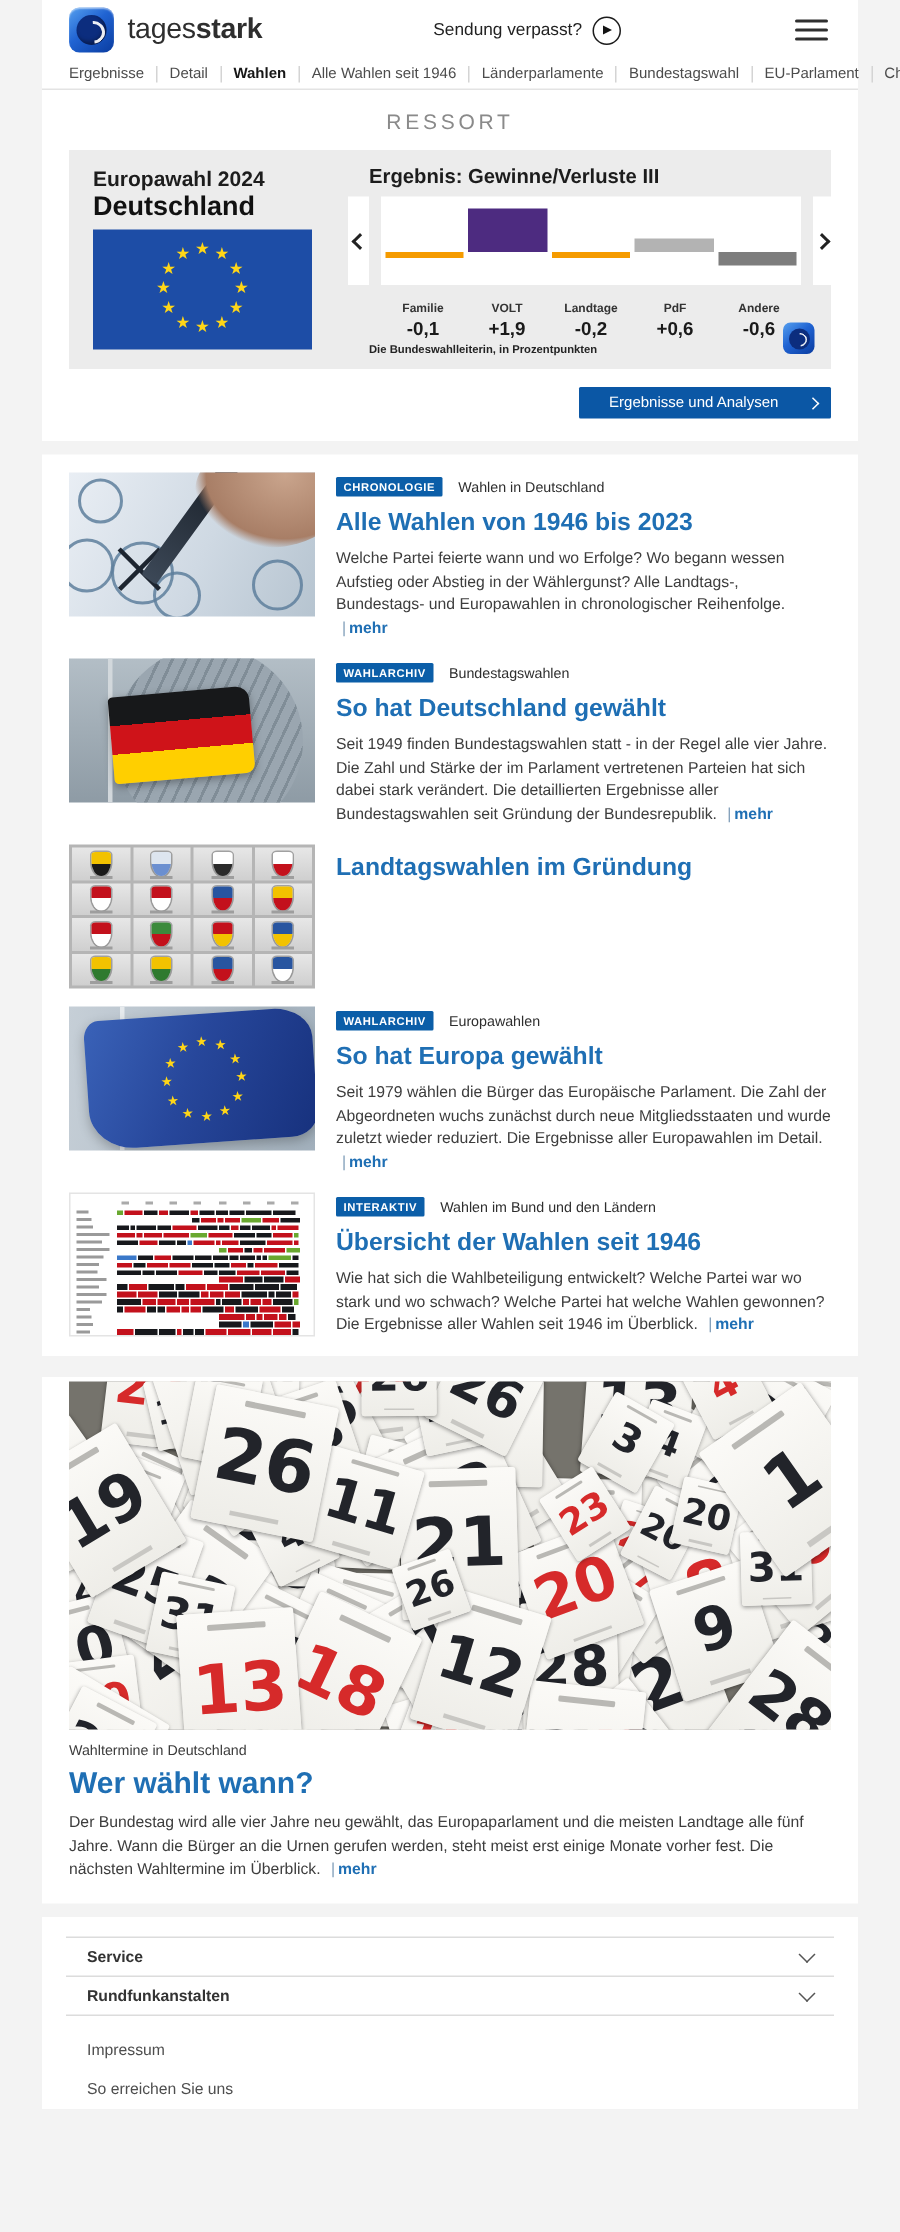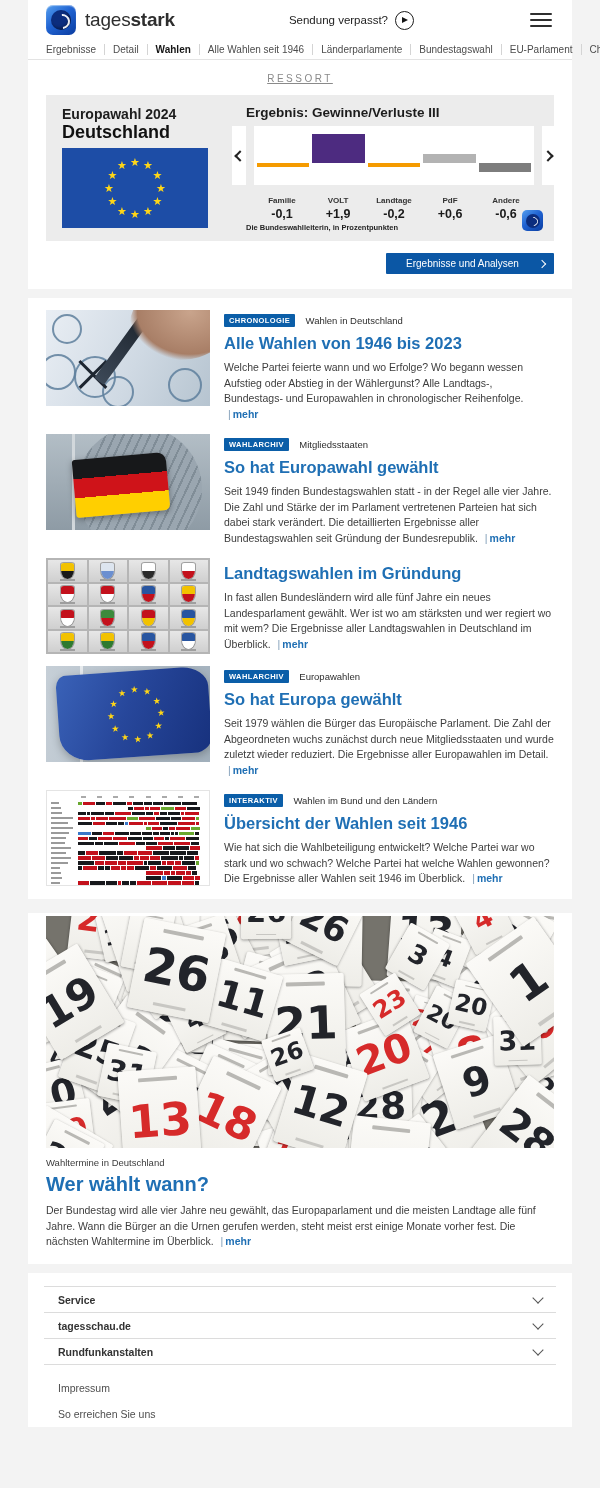--- a/index.html
+++ b/index.html
@@ -23,21 +23,21 @@
   .burger span{display:block;width:22px;height:2.6px;background:#2f2f2f;margin:3.4px 0;border-radius:1px;}
 
   
   .nav{display:flex;align-items:center;padding:0 10px;height:19px;border-bottom:1px solid #e3e3e3;}
   .nav-item{font-size:10px;color:#4c4c4c;padding:0 8px;line-height:11px;cursor:pointer;white-space:nowrap;}
   .nav-item + .nav-item{border-left:1px solid #d4d4d4;}
   .nav-item.active{font-weight:700;color:#161616;}
 
   
   .ressort{text-align:center;padding:13px 0 11px;}
-  .ressort-kicker{font-size:10px;letter-spacing:2.5px;color:#8a8a8a;text-decoration:underline;}
+  .ressort-kicker{font-size:14px;letter-spacing:2.5px;color:#8a8a8a;}
   .ressort-title{font-size:25px;letter-spacing:3px;color:#2b77bb;margin-top:3px;}
 
   
   .hero-box{position:relative;height:146px;background:#ececec;margin:0 18px;}
   .hero-kicker{position:absolute;left:16px;top:11px;font-size:14px;font-weight:700;color:#1d1d1d;}
   .hero-title{position:absolute;left:16px;top:27px;font-size:18px;font-weight:700;color:#111;}
   .eu-flag{position:absolute;left:16px;top:53px;width:146px;height:80px;background:#1d4da6;}
   .starfield{position:absolute;inset:0;}
   .star{position:absolute;color:#ffd617;transform:translate(-50%,-50%);line-height:1;}
   .chart-title{position:absolute;left:200px;top:10px;font-size:13.5px;font-weight:700;color:#1c1c1c;}
@@ -282,23 +282,23 @@
 
     <article class="teaser">
       <div class="thumb thumb-de">
         <span class="de-dome"></span>
         <span class="de-pole"></span>
         <span class="de-flag"></span>
       </div>
       <div class="t-body">
         <div>
           <span class="badge">WAHLARCHIV</span>
-          <span class="topline">Mitgliedsstaaten</span>
-        </div>
-        <div class="headline">So hat Europawahl gewählt</div>
+          <span class="topline">Bundestagswahlen</span>
+        </div>
+        <div class="headline">So hat Deutschland gewählt</div>
         <div class="t-text"><span>Seit 1949 finden Bundestagswahlen statt - in der Regel alle vier Jahre. Die Zahl und Stärke der im Parlament vertretenen Parteien hat sich dabei stark verändert. Die detaillierten Ergebnisse aller Bundestagswahlen seit Gründung der Bundesrepublik. </span><span class="more-divider">|</span><span class="more-link">mehr</span></div>
       </div>
     </article>
 
     <article class="teaser">
       <div class="thumb thumb-coats" id="coats-grid">
           <div class="coat-tile">
             <div class="coat-shield" style="background: linear-gradient(rgb(242, 194, 0) 50%, rgb(26, 26, 26) 50%);"></div>
           </div>
           <div class="coat-tile">
@@ -342,21 +342,20 @@
           </div>
           <div class="coat-tile">
             <div class="coat-shield" style="background: linear-gradient(rgb(40, 85, 160) 50%, rgb(195, 17, 28) 50%);"></div>
           </div>
           <div class="coat-tile">
             <div class="coat-shield" style="background: linear-gradient(rgb(40, 85, 160) 50%, rgb(255, 255, 255) 50%);"></div>
           </div>
         </div>
       <div class="t-body">
         <div class="headline">Landtagswahlen im Gründung</div>
-        <div class="t-text"><span>In fast allen Bundesländern wird alle fünf Jahre ein neues Landesparlament gewählt. Wer ist wo am stärksten und wer regiert wo mit wem? Die Ergebnisse aller Landtagswahlen in Deutschland im Überblick. </span><span class="more-divider">|</span><span class="more-link">mehr</span></div>
       </div>
     </article>
 
     <article class="teaser">
       <div class="thumb thumb-eu">
         <span class="eu-pole"></span>
         <div class="eu-thumb-flag">
             <div class="starfield">
               <span class="star" style="left: 78px; top: 19px; font-size: 9px;">★</span>
               <span class="star" style="left: 90.5px; top: 22.3494px; font-size: 9px;">★</span>
@@ -1068,24 +1067,20 @@
     <div class="f-text"><span>Der Bundestag wird alle vier Jahre neu gewählt, das Europaparlament und die meisten Landtage alle fünf Jahre. Wann die Bürger an die Urnen gerufen werden, steht meist erst einige Monate vorher fest. Die nächsten Wahltermine im Überblick. </span><span class="more-divider">|</span><span class="more-link">mehr</span></div>
   </div>
 
   <div class="card footer">
     <div class="acc">
       <div class="acc-row">
         <span class="acc-label">Service</span>
         <span class="chev down"></span>
       </div>
       <div class="acc-row">
-        <span class="acc-label">tagesschau.de</span>
-        <span class="chev down"></span>
-      </div>
-      <div class="acc-row">
         <span class="acc-label">Rundfunkanstalten</span>
         <span class="chev down"></span>
       </div>
     </div>
     <div class="f-links">
       <div class="f-link">Impressum</div>
       <div class="f-link">So erreichen Sie uns</div>
 
     </div>
 

